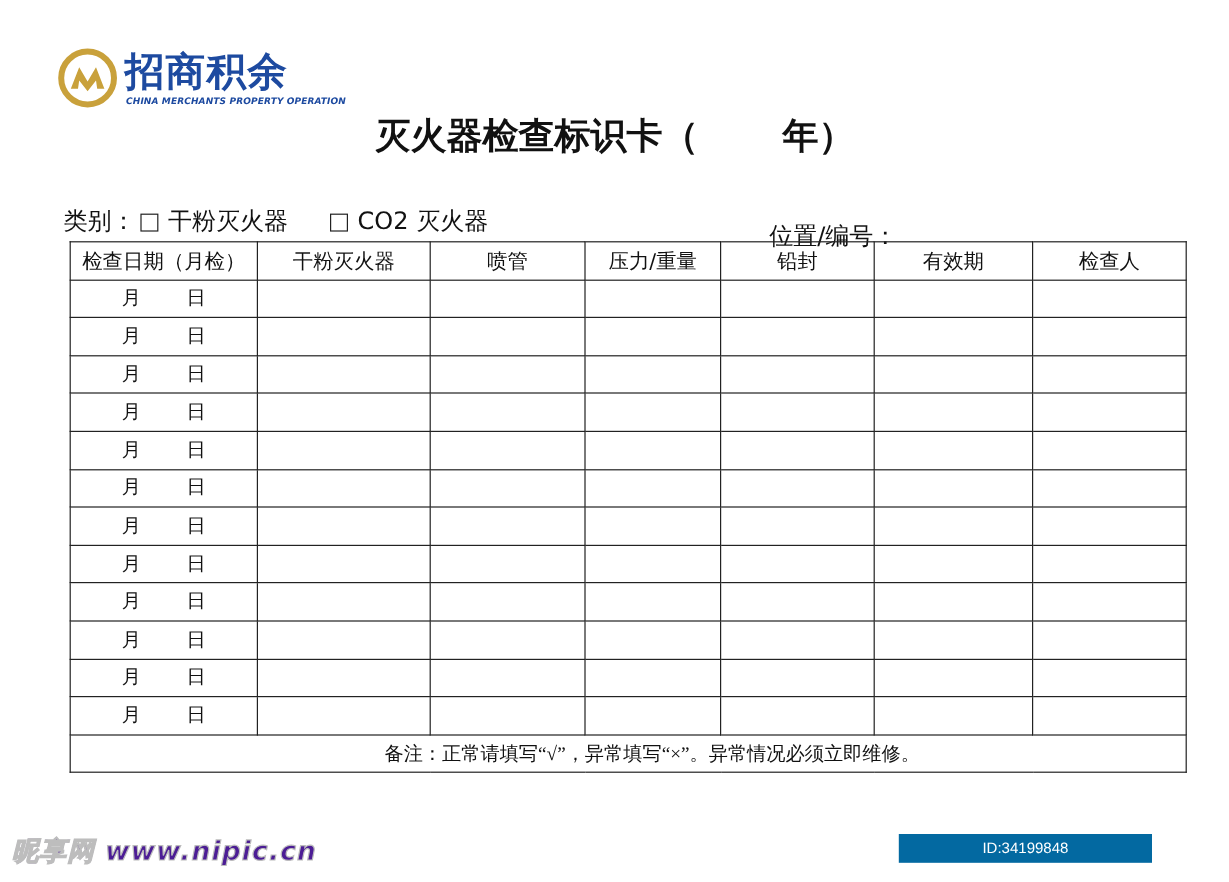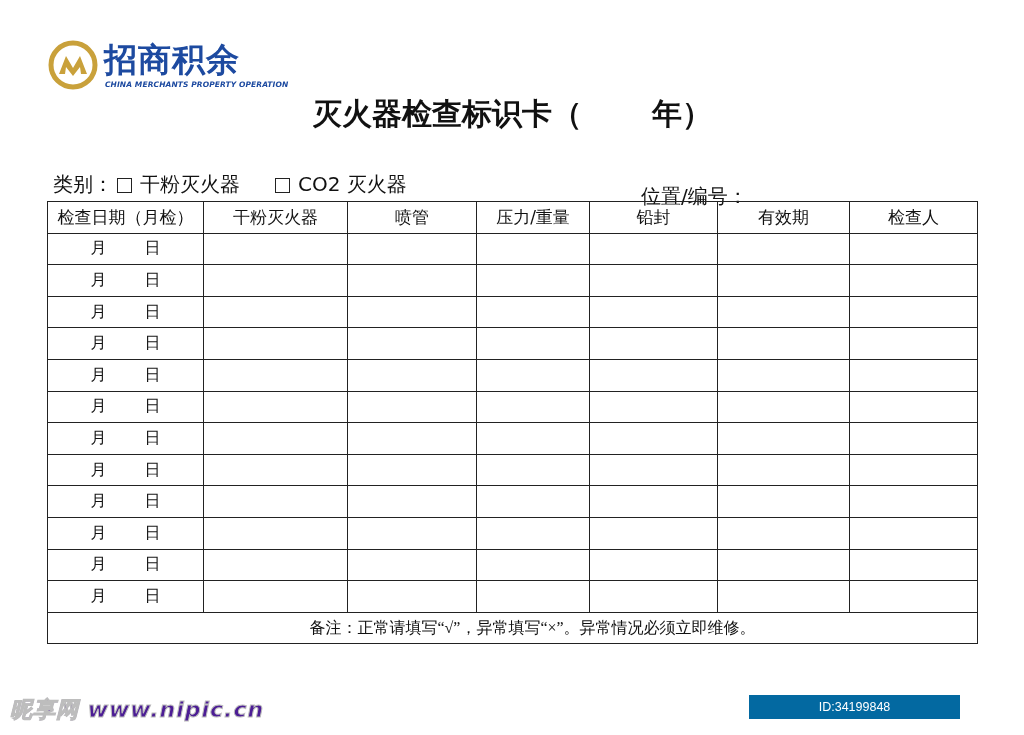--- a/index.html
+++ b/index.html
@@ -13,21 +13,21 @@
   .logo-cn { position:absolute; left:56px; top:0px; font-size:33px; font-weight:bold; color:#1d4aa0; letter-spacing:1px; line-height:40px; }
   .logo-en { position:absolute; left:57px; top:40px; font-size:7.5px; font-weight:bold; color:#1d4aa0; white-space:nowrap; letter-spacing:0.1px;font-style:italic; }
 
   .title { position:absolute; left:0; width:1024px; top:94px; text-align:center; font-size:30px; font-weight:bold; line-height:40px; }
   .title .gap { display:inline-block; width:70px; }
 
   .meta { position:absolute; top:174px; font-size:20px; line-height:20px; white-space:nowrap; }
   .cbox { display:inline-block; width:15px; height:15px; border:1.5px solid #222; vertical-align:-2px; margin:0 8px 0 4px; box-sizing:border-box; cursor:pointer; }
 
   table.grid {
-    position:absolute; left:47px; top:201px; border-collapse:collapse;
+    position:absolute; left:58px; top:201px; border-collapse:collapse;
     font-family:"DejaVu Serif","Liberation Serif",serif;
   }
   table.grid td, table.grid th {
     border:1.5px solid #222; padding:0; text-align:center; font-weight:normal;
     font-size:16px; height:31.6px; box-sizing:border-box;
   }
   table.grid th { font-family:"DejaVu Sans","Liberation Sans",sans-serif; font-size:17px; }
   .date-cell span { display:inline-block; }
   .date-cell .m { margin-right:38px; }
   .notes-cell { text-align:left; padding-left:40px !important; font-family:Liberation Serif, serif; font-size:16px; }

